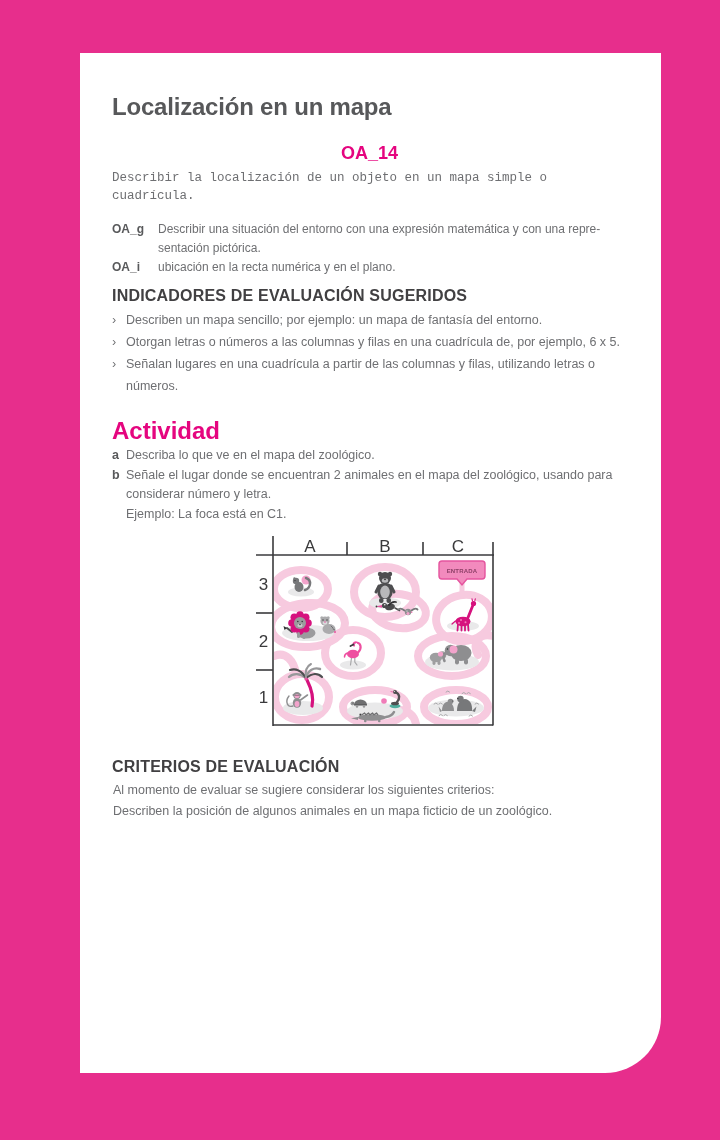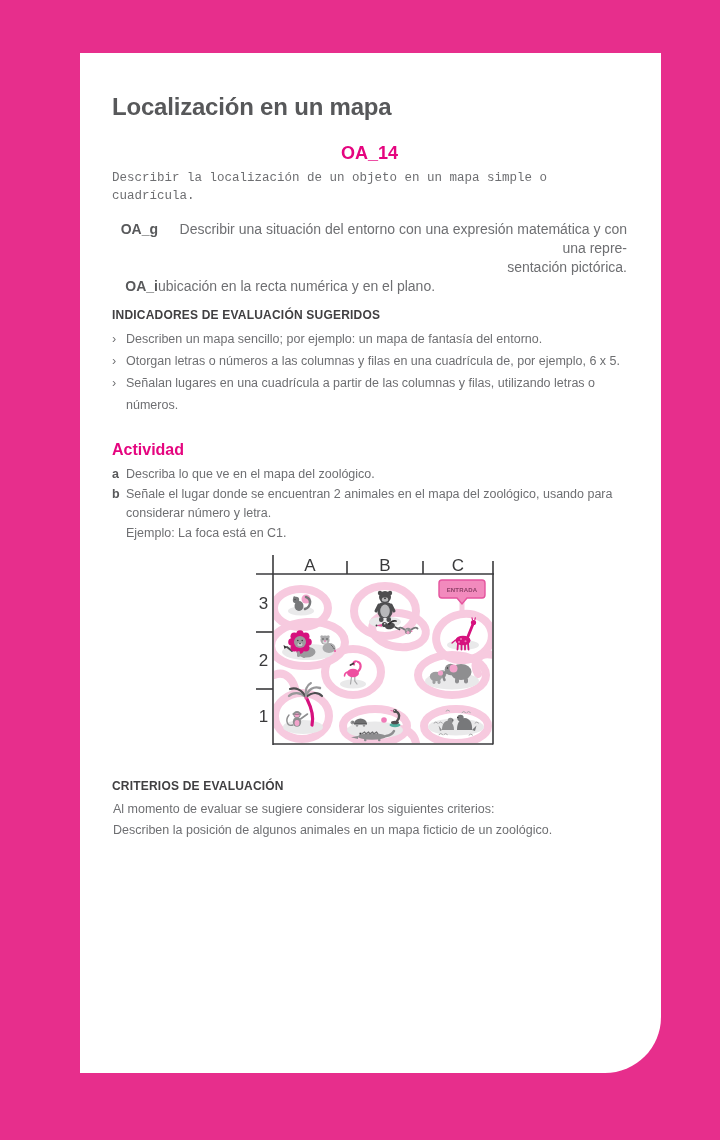--- a/index.html
+++ b/index.html
@@ -20,27 +20,27 @@
     color:#6E6F72;
   }
   .page-title{
     font-size:24px;font-weight:bold;color:#57585A;
     margin:0 0 22px;letter-spacing:-0.2px;line-height:28px;
   }
   .h-pink{color:#E5057F;font-weight:bold;}
   .oa14-h{font-size:18px;margin:10px 0 6px;line-height:20px;text-align:center;}
   .desc{font-size:12.5px;line-height:18px;margin:0 0 15px;font-family:Liberation Mono, monospace;}
   .objectives{margin:0 0 12px;}
-  .obj-row{display:flex;font-size:14px;line-height:19px;text-align:right;}
+  .obj-row{display:flex;font-size:12px;line-height:19px;}
   .obj-label{width:46px;flex:none;font-weight:bold;color:#58595B;}
-  .small-caps-h{font-size:12px;font-weight:bold;color:#414042;margin:0 0 6px;line-height:14px;letter-spacing:0.2px;}
+  .small-caps-h{font-size:16px;font-weight:bold;color:#414042;margin:0 0 6px;line-height:14px;letter-spacing:0.2px;}
   .bullets{margin:0 0 22px;font-size:12.5px;}
   .bullet-row{display:flex;line-height:22px;}
   .chev{width:14px;flex:none;color:#6E6F72;}
-  .activity-h{font-size:16px;margin:0 0 3px;line-height:24px;}
+  .activity-h{font-size:24px;margin:0 0 3px;line-height:24px;}
   .act-row{display:flex;font-size:12.5px;line-height:19.5px;}
   .act-label{width:14px;flex:none;font-weight:bold;color:#58595B;}
   .map-figure{margin:10px 0 0 144px;width:242px;}
   .criteria{margin-top:26px;}
   .criteria p{font-size:12.5px;line-height:20px;margin:1px;}
   svg text{font-family:"Liberation Sans",sans-serif;}
   .grid-label{font-size:17px;font-weight:300;fill:#3A3A3C;}
   .entrada-text{font-size:6px;font-weight:bold;fill:#8C3F66;letter-spacing:0.2px;}
 </style>
 </head>

